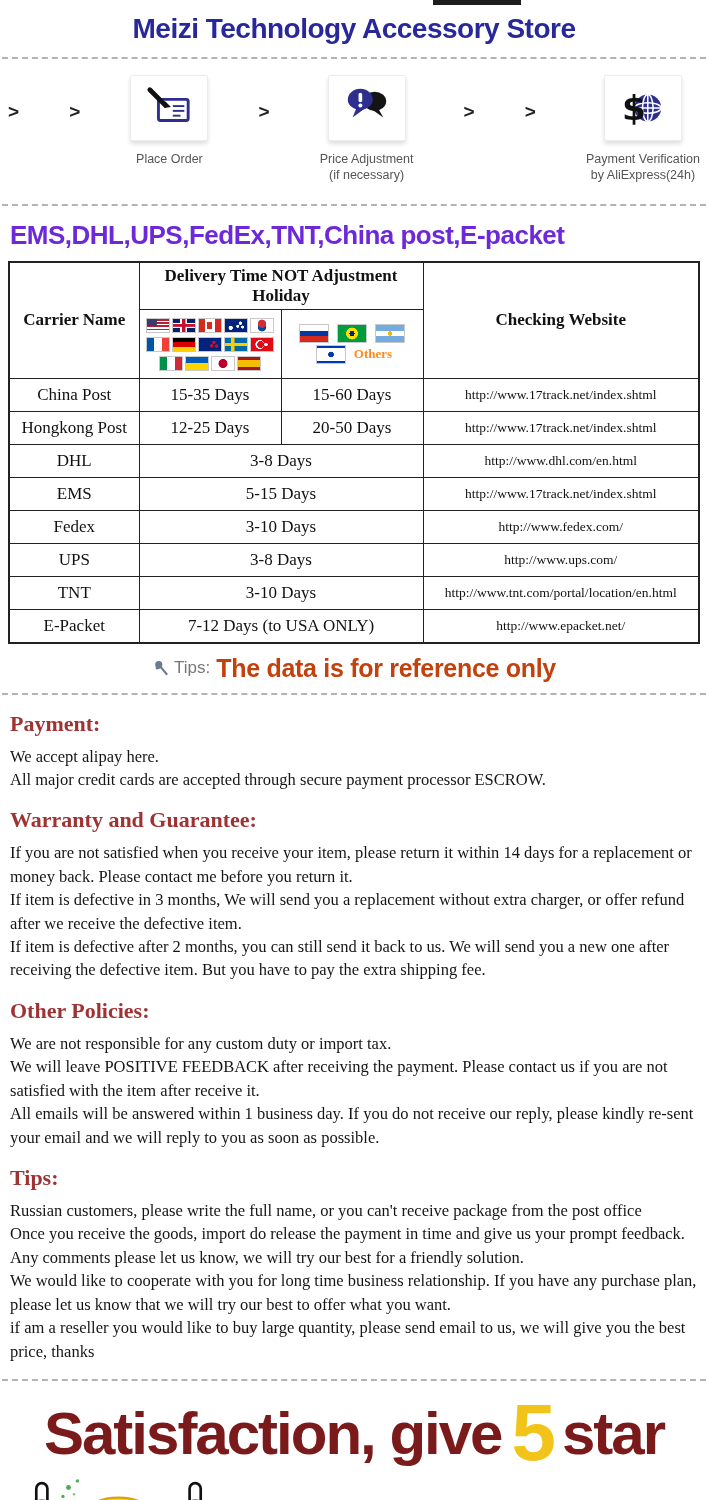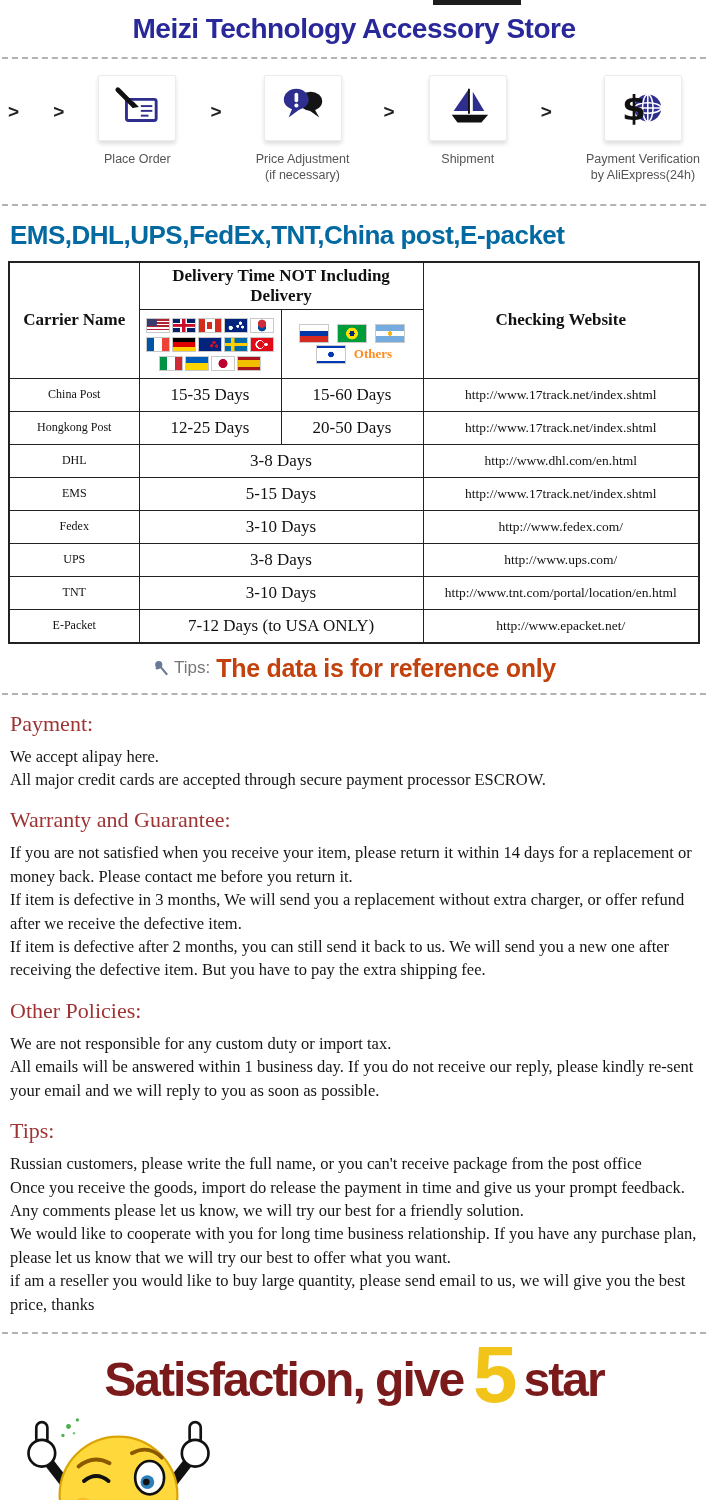--- a/index.html
+++ b/index.html
@@ -18,31 +18,31 @@
 
   
   .flow{display:flex;justify-content:space-between;align-items:flex-start;padding:6px 8px 10px;}
   .step{display:flex;flex-direction:column;align-items:center;max-width:120px;}
   .step-box{width:76px;height:64px;background:#fff;border:1px solid #ececec;border-radius:2px;
     box-shadow:0 3px 4px rgba(0,0,0,.13);display:flex;align-items:center;justify-content:center;}
   .step-label{margin-top:10px;font-size:12.5px;color:#555;text-align:center;line-height:1.3;white-space:nowrap;}
   .flow-arrow{font-size:19px;font-weight:bold;color:#222;margin-top:26px;}
 
   
-  .ship-heading{font-size:26px;font-weight:bold;color:#0369a1;letter-spacing:-0.5px;
+  .ship-heading{font-size:26px;font-weight:bold;color:#6d28d9;letter-spacing:-0.5px;
     margin:14px 0 10px 10px;}
 
   
   table.ship{border-collapse:collapse;margin:0 auto;width:692px;table-layout:fixed;
     font-family:"Liberation Serif",serif;border:2px solid #222;}
   table.ship td{border:1px solid #222;text-align:center;vertical-align:middle;padding:3px 2px;}
   .h-cell{font-weight:bold;font-size:17px;}
   .delivery-h{font-weight:bold;font-size:17px;height:32px;}
   .flags-cell{height:62px;padding:2px;margin-top:33px;}
-  .c-carrier{font-size:12px;height:26px;}
+  .c-carrier{font-size:17px;height:26px;}
   .c-time{font-size:17px;}
   .c-web{font-size:13.5px;text-align:left;padding-left:9px;white-space:nowrap;overflow:hidden;margin-top:48px;}
   .flag{display:inline-block;width:24px;height:15px;margin:1px;border:1px solid #c9c9c9;
     vertical-align:middle;background:#eee;box-sizing:border-box;}
   .flags2 .flag{width:30px;height:19px;margin:1px 4px;}
   .others-label{color:#ff8b1f;font-weight:bold;font-size:13px;vertical-align:middle;margin-left:4px;}
 
   
   .flag-usa{background:linear-gradient(#3c3b6e,#3c3b6e) 0 0/45% 55% no-repeat,repeating-linear-gradient(#b22234 0 1.6px,#fff 1.6px 3.2px);}
   .flag-uk{background:linear-gradient(#c8102e,#c8102e) 50% 0/16% 100% no-repeat,linear-gradient(#c8102e,#c8102e) 0 50%/100% 22% no-repeat,linear-gradient(#fff,#fff) 50% 0/32% 100% no-repeat,linear-gradient(#fff,#fff) 0 50%/100% 42% no-repeat,#012169;}
@@ -63,27 +63,27 @@
   .flag-argentina{background:radial-gradient(circle,#f6b40e 0 2px,transparent 2.5px),linear-gradient(#74acdf 0 33%,#fff 33% 66%,#74acdf 66%);}
   .flag-israel{background:radial-gradient(circle,#0038b8 0 2.6px,transparent 3.1px),linear-gradient(#0038b8 0 13%,transparent 13% 87%,#0038b8 87%),#fff;}
 
   
   .ref-note{display:flex;align-items:center;justify-content:center;margin:10px 0 4px;}
   .ref-note .tips-gray{font-size:17px;color:#777;margin:0 6px 0 4px;}
   .ref-note .tips-blue{font-size:25px;font-weight:bold;color:#c2410c;letter-spacing:-0.3px;}
 
   
   .txt{padding:0 10px;font-family:"Liberation Serif",serif;}
-  .sec-heading{font-size:22px;color:#9e3333;margin:16px 0 8px;font-weight:normal;
+  .sec-heading{font-size:22px;color:#9e3333;margin:16px 0 8px;font-weight:bold;
     font-family:"Liberation Serif",serif;}
   .txt p{margin:0;font-size:16.5px;line-height:1.42;color:#151515;}
 
   
   .satisfaction{text-align:center;margin:18px 0 4px;white-space:nowrap;}
-  .satisfaction .big{font-size:48px;font-weight:bold;color:#7b1a1a;letter-spacing:-2px;
+  .satisfaction .big{font-size:60px;font-weight:bold;color:#7b1a1a;letter-spacing:-2px;
     font-family:"Liberation Sans",sans-serif;}
   .satisfaction .five{font-size:80px;font-weight:bold;color:#f2c419;letter-spacing:-2px;
     vertical-align:-6px;margin:0 8px 0 10px;line-height:0;}
 
   
   .rating-area{display:flex;align-items:center;padding:0 6px;}
   .smiley-wrap{width:235px;flex:0 0 auto;}
 </style>
 </head>
 <body>
@@ -134,33 +134,20 @@
         </svg>
       </div>
       <div class="step-label">
         <span>Price Adjustment</span><br>
         <span>(if necessary)</span>
       </div>
     </div>
 
     <div class="flow-arrow">&gt;</div>
 
-    <div class="step">
-      <div class="step-box">
-        <svg width="46" height="46" viewBox="0 0 48 48">
-          <path d="M25 4 L25 27 L9 27 Z" fill="#2e2e8f"></path>
-          <path d="M29 7 L41 27 L29 27 Z" fill="#2e2e8f"></path>
-          <line x1="25" y1="4" x2="25" y2="30" stroke="#111" stroke-width="2"></line>
-          <path d="M7 31 L45 31 L38 39 L13 39 Z" fill="#111"></path>
-        </svg>
-      </div>
-      <div class="step-label">
-        <span>Shipment</span>
-      </div>
-    </div>
 
     <div class="flow-arrow">&gt;</div>
 
     <div class="step">
       <div class="step-box">
         <svg width="46" height="46" viewBox="0 0 48 48">
           <circle cx="29" cy="24" r="14" fill="#2e2e8f"></circle>
           <ellipse cx="29" cy="24" rx="14" ry="5.5" fill="none" stroke="#fff" stroke-width="1.6"></ellipse>
           <ellipse cx="29" cy="24" rx="5.5" ry="14" fill="none" stroke="#fff" stroke-width="1.6"></ellipse>
           <line x1="15" y1="24" x2="43" y2="24" stroke="#fff" stroke-width="1.6"></line>
@@ -182,21 +169,21 @@
   <table class="ship">
     <colgroup>
         <col style="width:130px">
         <col style="width:142px">
         <col style="width:142px">
         <col>
       </colgroup>
     <tbody>
       <tr>
         <td rowspan="2" class="h-cell">Carrier Name</td>
-        <td colspan="2" class="delivery-h">Delivery Time NOT Including Delivery</td>
+        <td colspan="2" class="delivery-h">Delivery Time NOT Adjustment Holiday</td>
         <td rowspan="2" class="h-cell">Checking Website</td>
       </tr>
       <tr>
         <td class="flags-cell">
           <div><span class="flag flag-usa"></span><span class="flag flag-uk"></span><span class="flag flag-canada"></span><span class="flag flag-australia"></span><span class="flag flag-south-korea"></span><span class="flag flag-france"></span><span class="flag flag-germany"></span><span class="flag flag-new-zealand"></span><span class="flag flag-sweden"></span><span class="flag flag-turkey"></span><span class="flag flag-italy"></span><span class="flag flag-ukraine"></span><span class="flag flag-japan"></span><span class="flag flag-spain"></span></div>
         </td>
         <td class="flags-cell flags2">
           <div><span class="flag flag-russia"></span><span class="flag flag-brazil"></span><span class="flag flag-argentina"></span></div>
           <div>
             <span><span class="flag flag-israel"></span></span><span class="others-label">Others</span>
@@ -267,20 +254,21 @@
     <p>We accept alipay here.</p>
     <p>All major credit cards are accepted through secure payment processor ESCROW.</p>
 
     <div class="sec-heading">Warranty and Guarantee:</div>
     <p>If you are not satisfied when you receive your item, please return it within 14 days for a replacement or money back. Please contact me before you return it.</p>
     <p>If item is defective in 3 months, We will send you a replacement without extra charger, or offer refund after we receive the defective item.</p>
     <p>If item is defective after 2 months, you can still send it back to us. We will send you a new one after receiving the defective item. But you have to pay the extra shipping fee.</p>
 
     <div class="sec-heading">Other Policies:</div>
     <p>We are not responsible for any custom duty or import tax.</p>
+    <p>We will leave POSITIVE FEEDBACK after receiving the payment. Please contact us if you are not satisfied with the item after receive it.</p>
     <p>All emails will be answered within 1 business day. If you do not receive our reply, please kindly re-sent your email and we will reply to you as soon as possible.</p>
 
     <div class="sec-heading">Tips:</div>
     <p>Russian customers, please write the full name, or you can't receive package from the post office</p>
     <p>Once you receive the goods, import do release the payment in time and give us your prompt feedback.</p>
     <p>Any comments please let us know, we will try our best for a friendly solution.</p>
     <p>We would like to cooperate with you for long time business relationship. If you have any purchase plan, please let us know that we will try our best to offer what you want.</p>
     <p>if am a reseller you would like to buy large quantity, please send email to us, we will give you the best price, thanks</p>
   </div>
 

